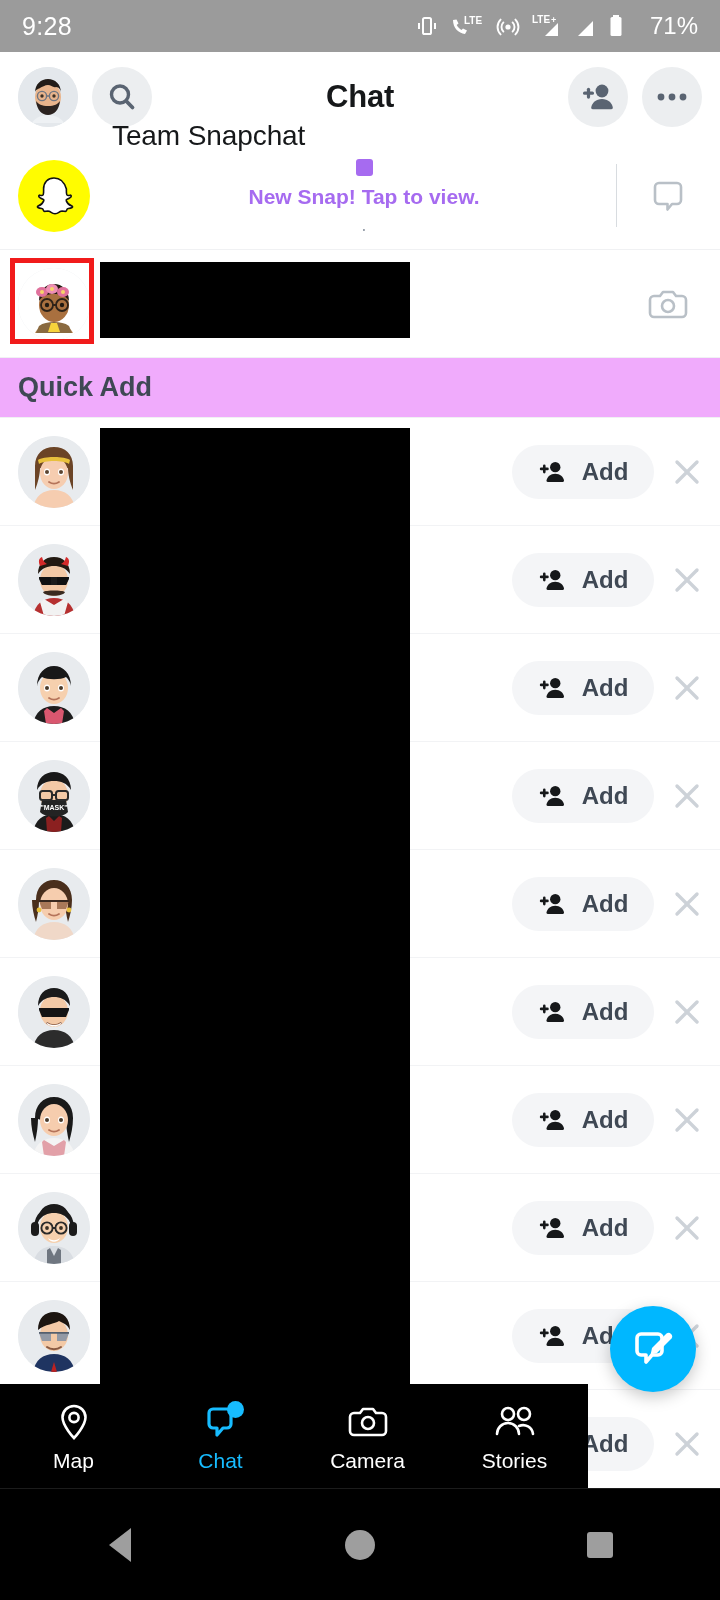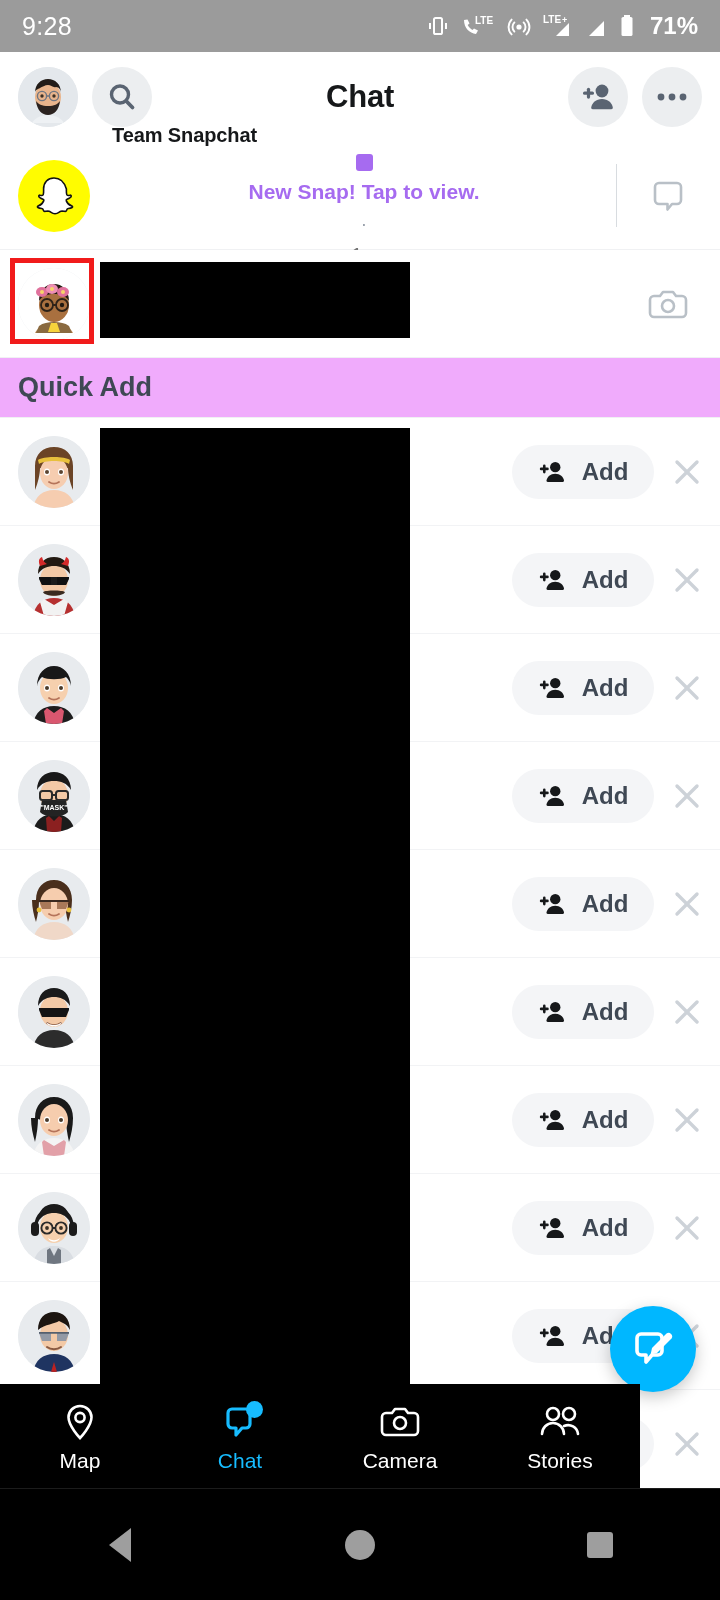--- a/index.html
+++ b/index.html
@@ -13,21 +13,21 @@
   
   .statusbar{
     position:absolute; top:0; left:0; width:720px; height:52px;
     background:#9b9b9b; color:#fff;
     display:flex; align-items:center; justify-content:space-between;
     padding:0 22px;
   }
   .status-time{ font-size:25px; font-weight:400; letter-spacing:.3px; }
   .status-icons{ display:flex; align-items:center; gap:12px; }
   .status-icons svg{ display:block; }
-  .battery-pct{ font-size:24px; font-weight:700; margin-left:3px; }
+  .battery-pct{ font-size:24px; font-weight:400; margin-left:14px; }
 
   
   .header{
     position:absolute; top:52px; left:0; width:720px; height:90px;
     display:flex; align-items:center; padding:0 18px; background:#fff;
   }
   .circle-btn{
     width:60px; height:60px; border-radius:50%;
     background:#eceef0; display:flex; align-items:center; justify-content:center;
     flex:0 0 auto;
@@ -47,21 +47,21 @@
     height:108px; padding:0 0 0 18px; background:#fff;
     border-bottom:1px solid #f0f1f3;
   }
   .row-avatar{
     width:72px; height:72px; border-radius:50%;
     flex:0 0 auto; display:flex; align-items:center; justify-content:center;
     overflow:hidden; background:#e8ebee;
   }
   .row-avatar.snapchat{ background:#FFFC00; }
   .row-body{ flex:1 1 auto; padding-left:22px; min-width:0; }
-  .row-name{ font-size:20px; font-weight:700; color:#16181a; letter-spacing:-.1px; }
+  .row-name{ font-size:28px; font-weight:400; color:#16181a; letter-spacing:-.1px; }
   .row-sub{ display:flex; align-items:center; gap:9px; margin-top:7px;flex-direction:column; }
   .snap-square{ width:17px; height:17px; border-radius:3px; background:#a66bf0; flex:0 0 auto; }
   .row-status{ font-size:21px; font-weight:700; color:#a66bf0; }
   .row-dot{ font-size:19px; color:#9aa2ad; }
   .row-time{ font-size:20px; color:#737373; font-weight:400; }
   .row-action{
     width:104px; display:flex; align-items:center; justify-content:center;
     flex:0 0 auto; align-self:stretch; position:relative;
   }
   .row-action.with-divider::before{
@@ -113,21 +113,21 @@
   .fab{
     position:absolute; right:24px; top:1306px;
     width:86px; height:86px; border-radius:50%;
     background:#00b7ff; z-index:7;
     display:flex; align-items:center; justify-content:center;
     box-shadow:0 5px 16px rgba(0,0,0,.22);
   }
 
   
   .bottom-nav{
-    position:absolute; left:0; bottom:112px; width:640px; height:104px;
+    position:absolute; left:0; bottom:112px; width:588px; height:104px;
     background:#000; display:flex; align-items:center; z-index:8;text-align:center;
   }
   .nav-item{
     flex:1 1 0; display:flex; flex-direction:column;
     align-items:center; justify-content:center; gap:5px; position:relative;
   }
   .nav-icon{ position:relative; height:44px; display:flex; align-items:center; }
   .nav-label{ font-size:21px; color:#fff; font-weight:400; }
   .nav-item.active .nav-label{ color:#17bcff; }
   .nav-badge{

